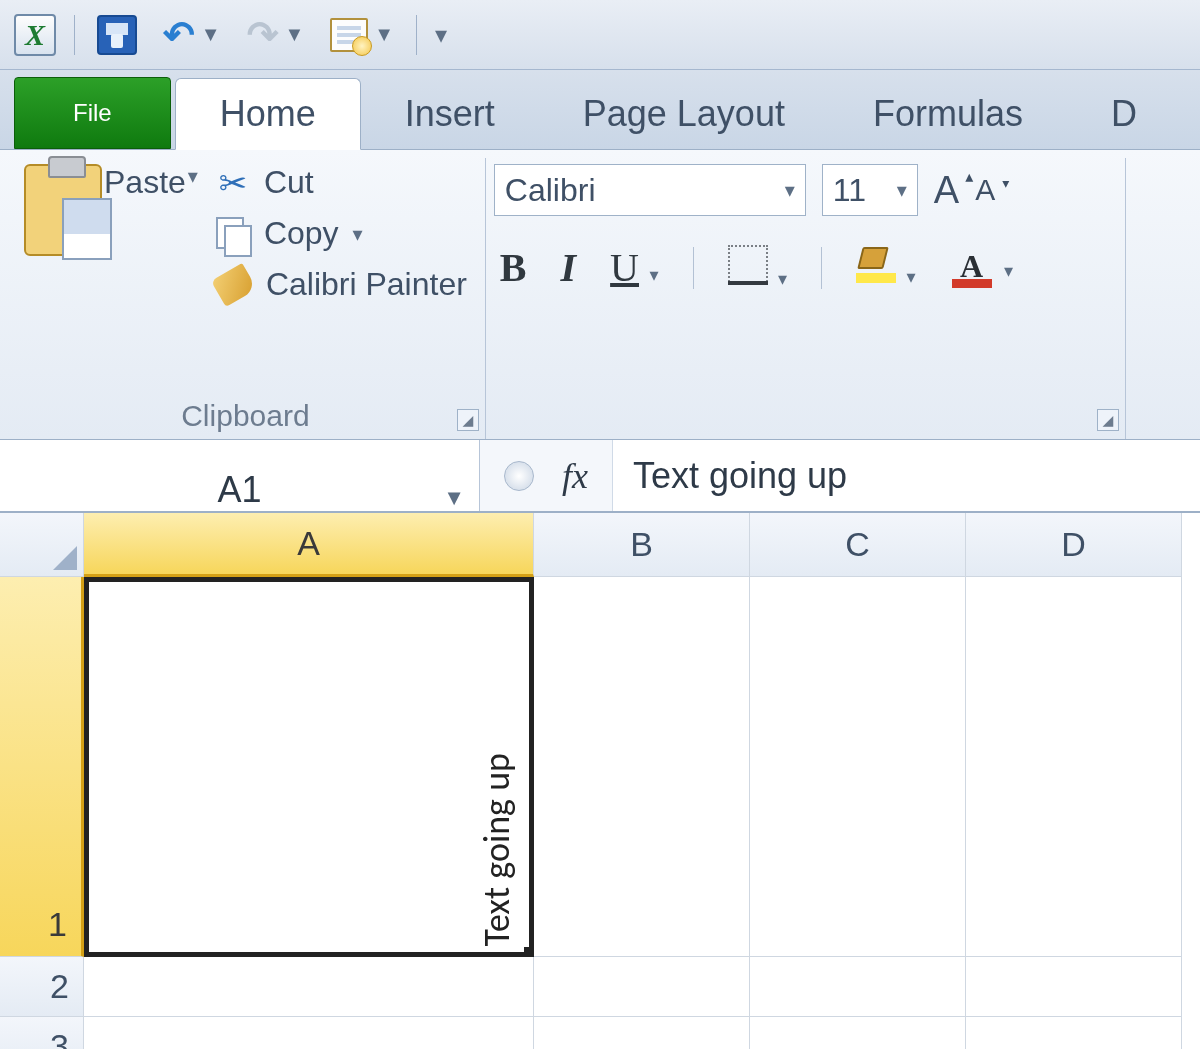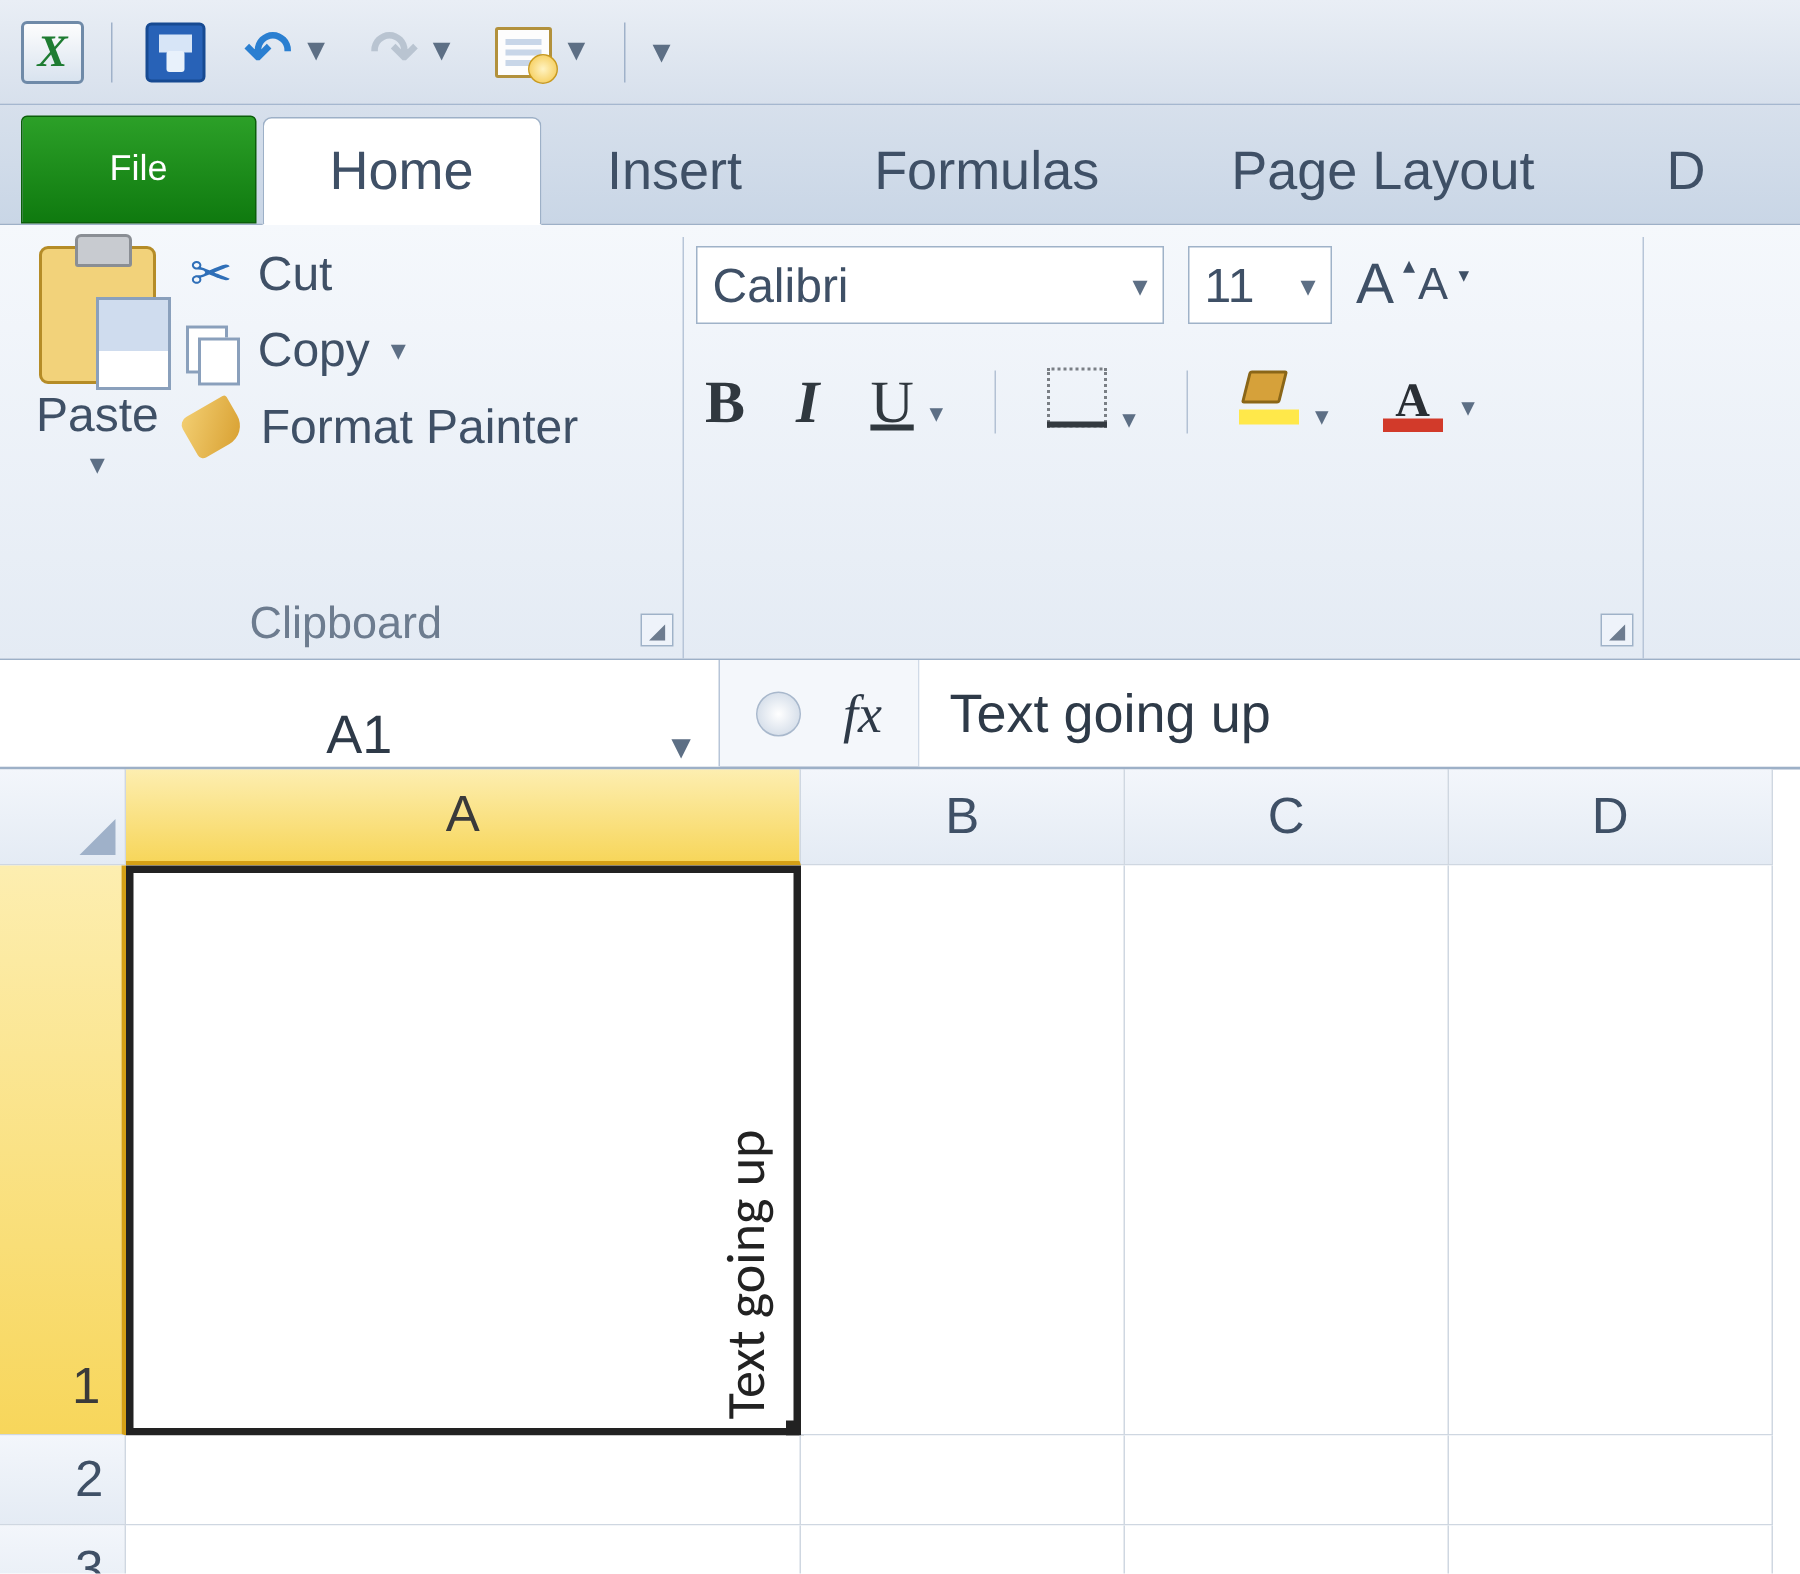--- a/index.html
+++ b/index.html
@@ -142,21 +142,21 @@
     position:absolute; right:6px; bottom:8px;
     width:22px;height:22px;
     border:1px solid #9fb2c8;
     color:#6d7c8f; font-size:14px;
     display:flex;align-items:center;justify-content:center;
     background:#eef3fa;
   }
 
   
   .clip-row{ display:flex; gap:18px;}
-  .paste-stack{ display:flex; flex-direction:column; align-items:center; gap:2px;}
+  .paste-stack{ display:flex; flex-direction:row; gap:2px;}
   .paste-icon{
     width:78px;height:92px;
     background:#f2d27a; border:2px solid #b58c27; border-radius:6px;
     position:relative;
   }
   .paste-icon::before{
     content:""; position:absolute; top:-10px; left:22px; width:34px; height:18px;
     background:#c8cbd0; border:2px solid #8a8e94; border-radius:4px 4px 2px 2px;
   }
   .paste-icon::after{
@@ -361,22 +361,22 @@
     <span class="drop-caret">▼</span>
   </div>
   <div class="qat-sep"></div>
   <span class="drop-caret" style="font-size:24px;">▾</span>
 </div>
 
 <div class="ribbon-tabs">
   <div class="file-tab">File</div>
   <div class="tab active">Home</div>
   <div class="tab">Insert</div>
+  <div class="tab">Page Layout</div>
   <div class="tab">Formulas</div>
-  <div class="tab">Page Layout</div>
   <div class="tab">D</div>
 </div>
 
 <div class="ribbon">
 
   <div class="group" style="min-width:440px;">
     <div class="clip-row">
       <div class="paste-stack">
         <div class="paste-icon"></div>
         <span class="paste-label">Paste</span>
@@ -387,21 +387,21 @@
           <span class="scissors-icon">✂</span>
           <span>Cut</span>
         </div>
         <div class="row">
           <span class="copy-icon"></span>
           <span>Copy</span>
           <span class="drop-caret">▾</span>
         </div>
         <div class="row">
           <span class="fp-icon"></span>
-          <span>Format Painter</span>
+          <span>Calibri Painter</span>
         </div>
       </div>
     </div>
     <div class="group-label">Clipboard</div>
     <div class="dialog-launch">◢</div>
   </div>
 
   <div class="group" style="min-width:640px;">
     <div class="font-row1">
       <div class="font-name-box">

